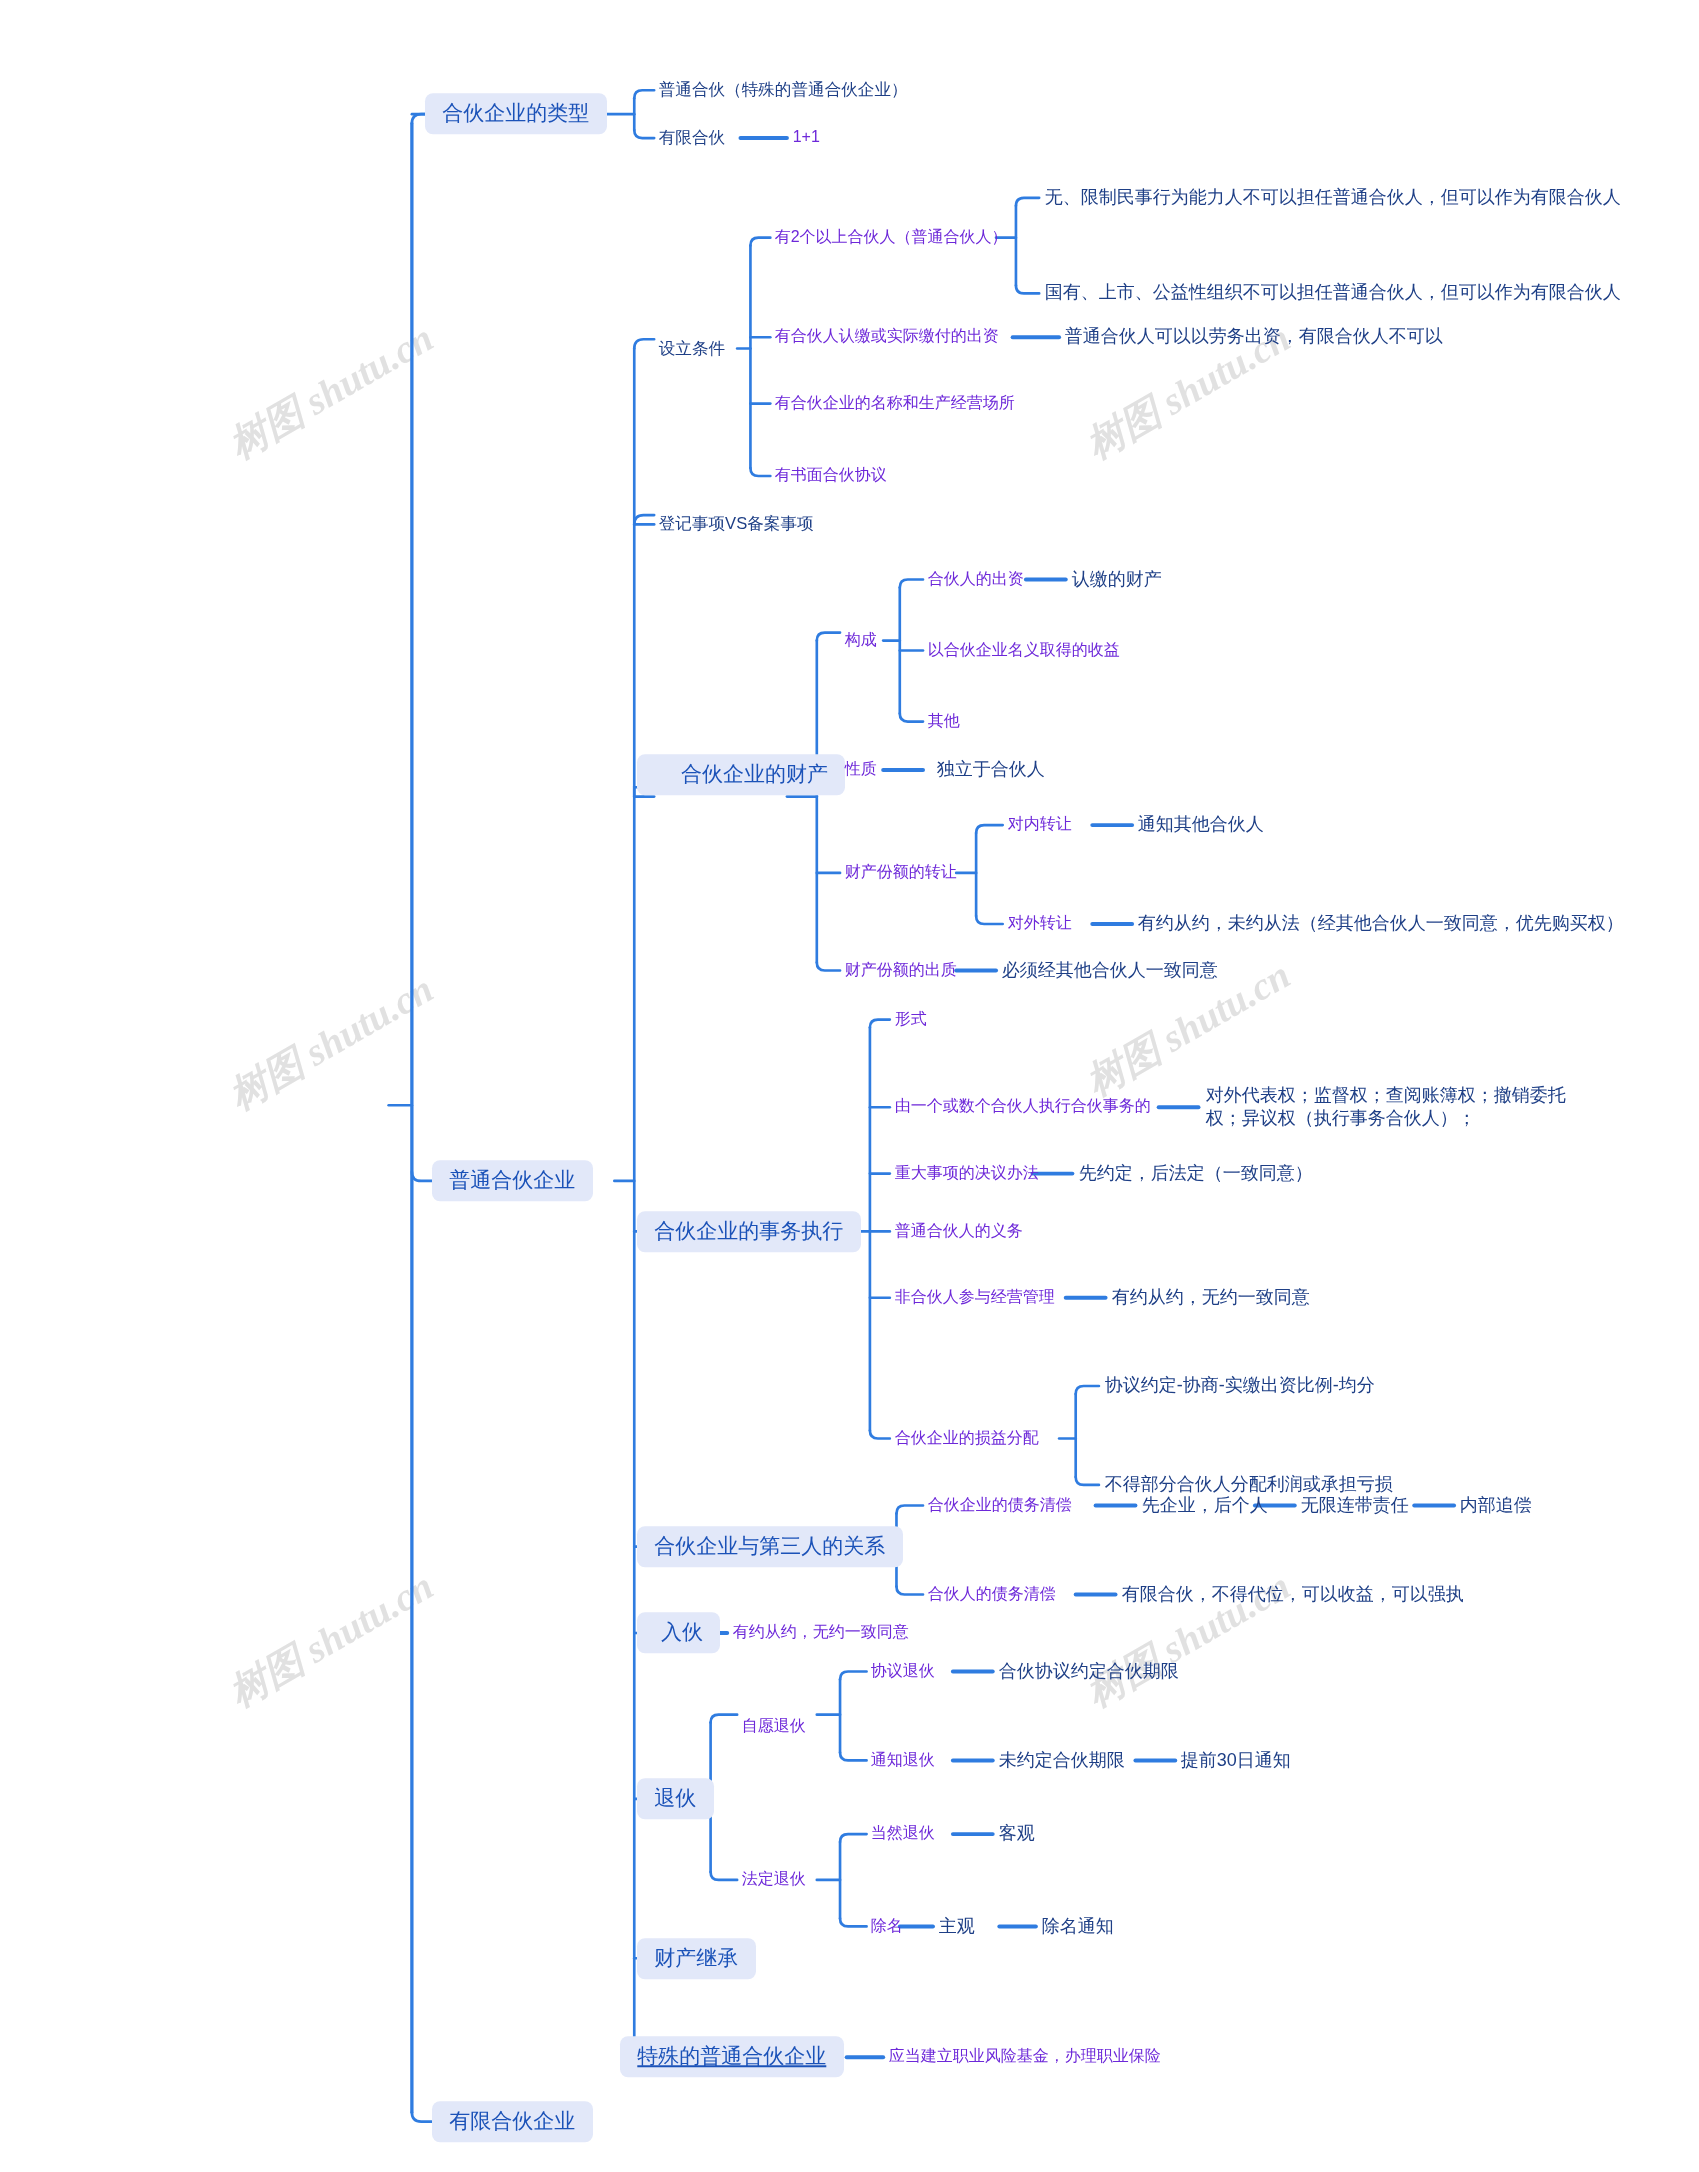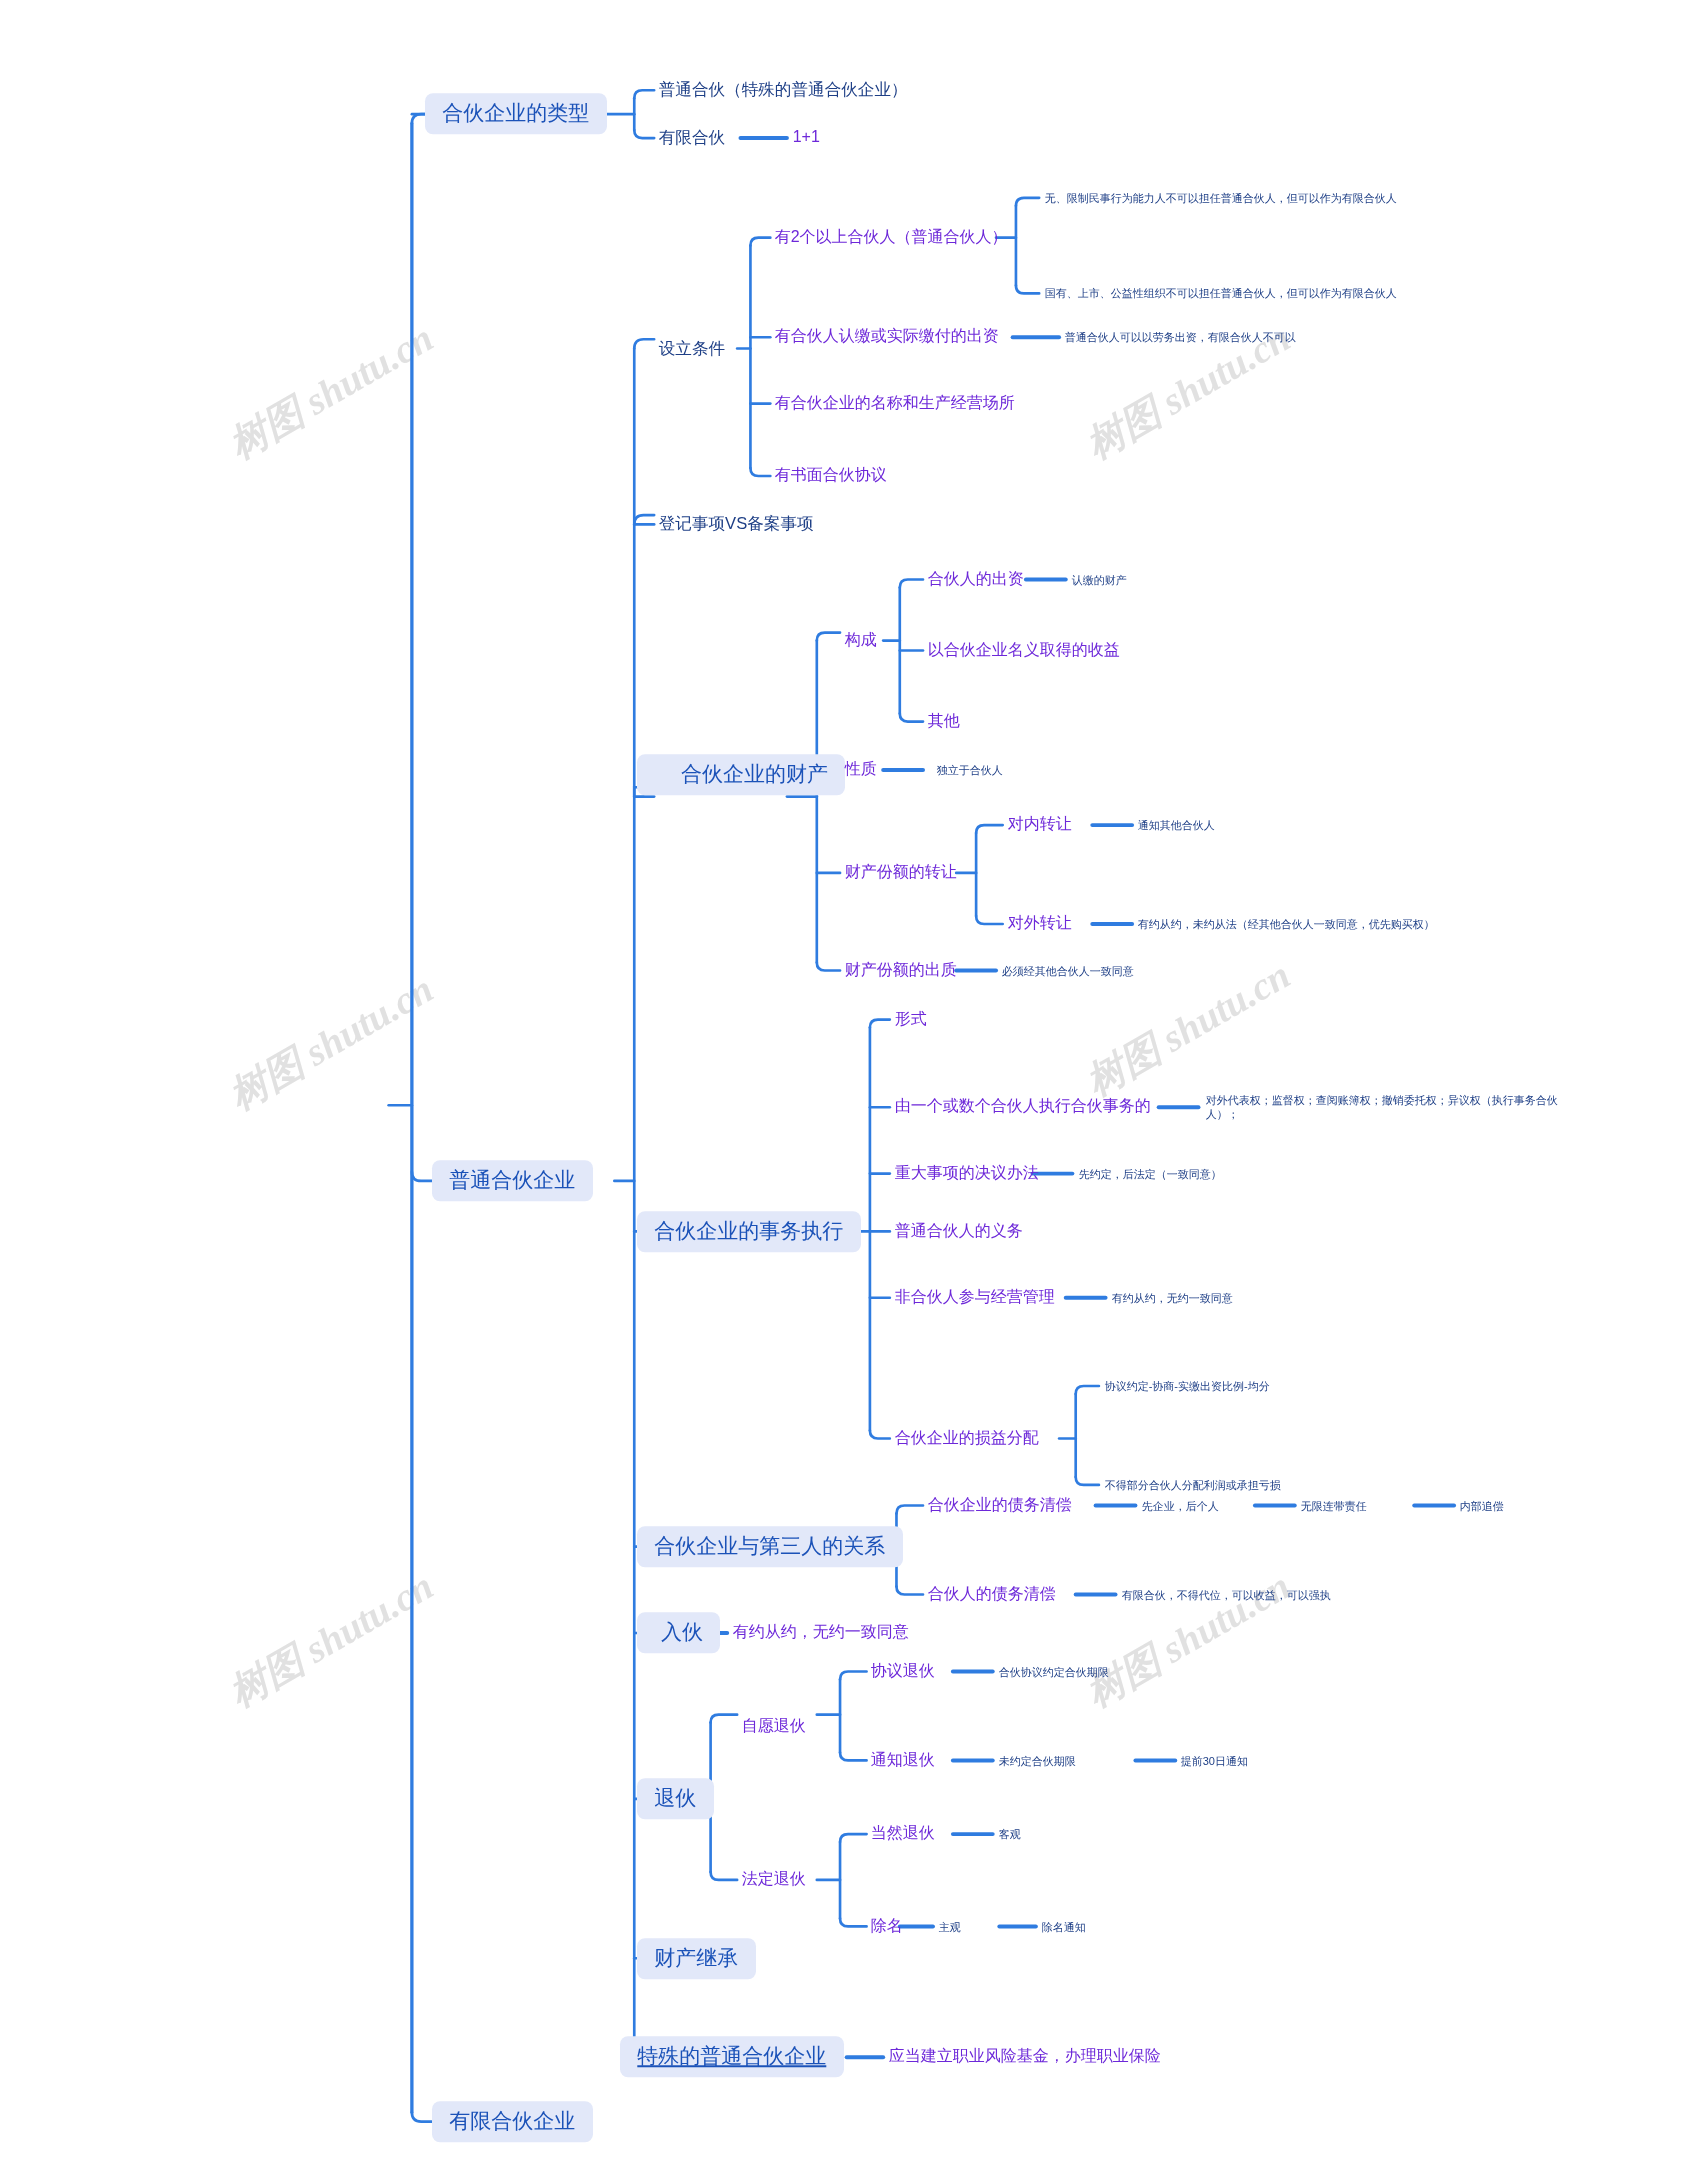--- a/index.html
+++ b/index.html
@@ -55,21 +55,21 @@
   }
   .node.lvl3{
     background:transparent;
     padding:1.3px 2.7px;
     font-size:16px;
     color:#6d28d9;
   }
   .node.lvl4{
     background:transparent;
     padding:1.3px 2.7px;
-    font-size:11px;
+    font-size:18px;
     color:#1e3f86;
   }
   .node.wrap2{white-space:normal;width:359px;}
 </style>
 </head>
 <body>
 
 <div id="canvas">
 
   <div class="wm" style="left:219px;top:425px;">树图 shutu.cn</div>

